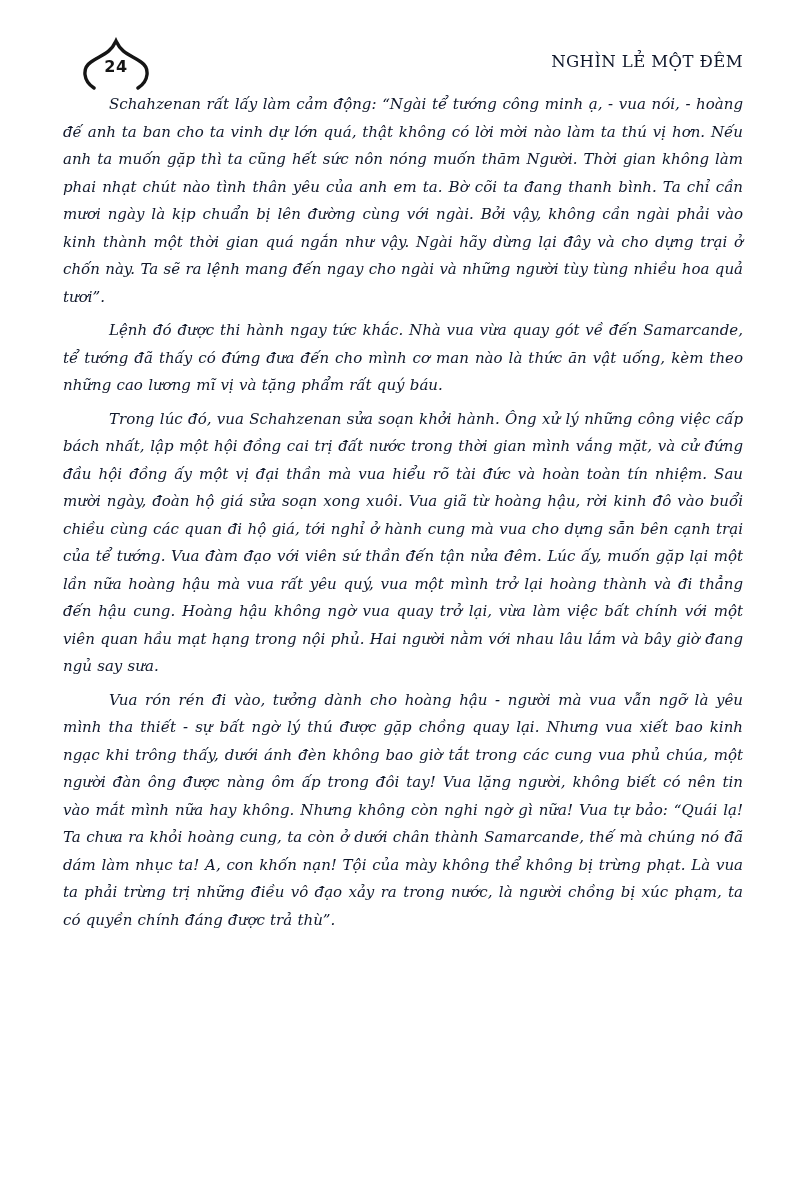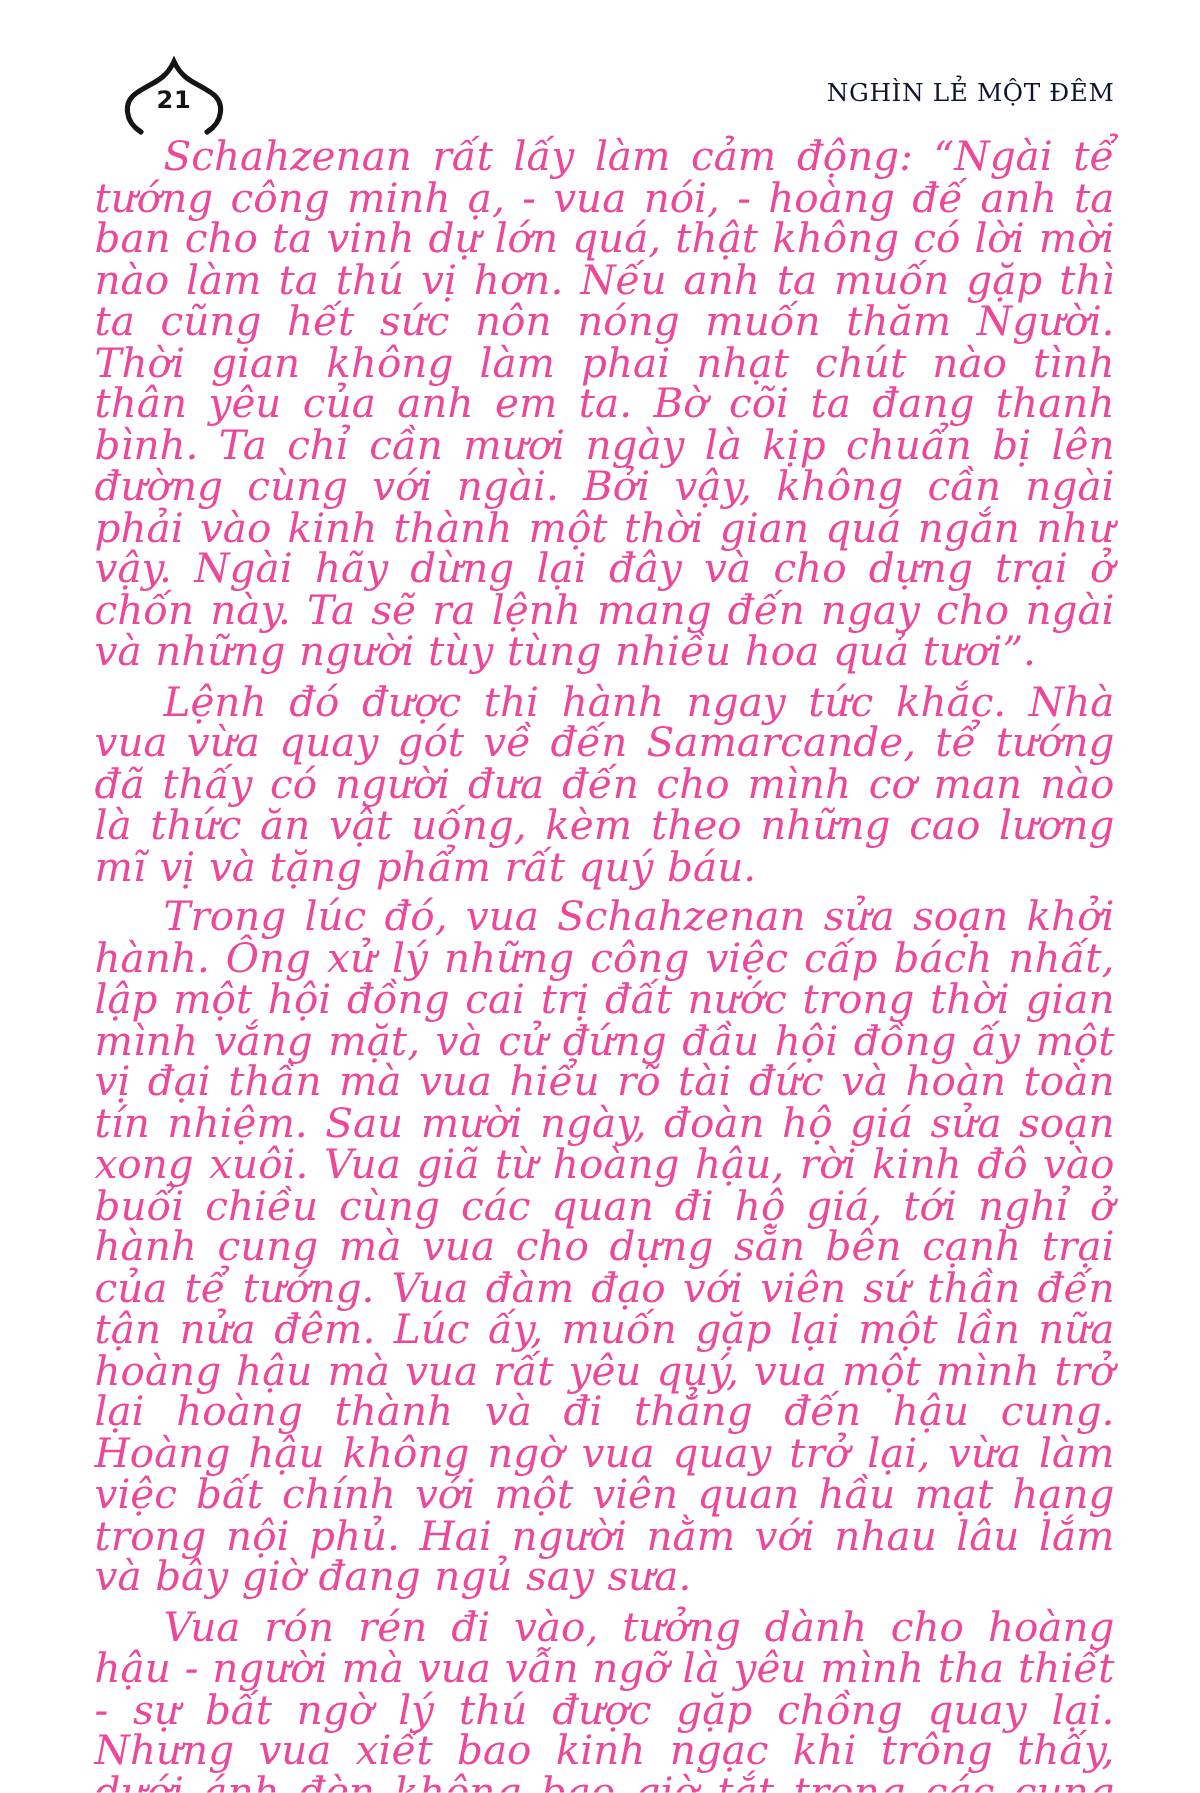--- a/index.html
+++ b/index.html
@@ -60,45 +60,45 @@
   }
   .text-block {
     position: absolute;
     top: 91px;
     left: 63px;
     width: 680px;
   }
   .text-block p {
     margin: 0 0 6px 0;
     font-style: italic;
-    font-size: 27px;
+    font-size: 15px;
     line-height: 27.5px;
     text-align: justify;
     text-indent: 46px;
-    color: #ec4899;
+    color: #0f172a;
     word-spacing: 0.5px;
   }
 </style>
 </head>
 <body style="background: rgb(255, 255, 255); color: rgb(24, 24, 24);">
 
 <div class="page">
 
   <div class="page-header">
 
     <div class="badge">
       <svg width="74" height="56" viewBox="0 0 74 56">
         <path d="M 15,51 C 4,44 3,31 12,25 C 22,18 31,17 37,4 C 43,17 52,18 62,25 C 71,31 70,44 59,51" fill="none" stroke="#151515" stroke-width="3.4" stroke-linecap="round"></path>
       </svg>
-      <span class="badge-number">21</span>
+      <span class="badge-number">24</span>
     </div>
 
     <div class="header-title">NGHÌN LẺ MỘT ĐÊM</div>
   </div>
 
   <div class="text-block">
     <p>Schahzenan rất lấy làm cảm động: “Ngài tể tướng công minh ạ, - vua nói, - hoàng đế anh ta ban cho ta vinh dự lớn quá, thật không có lời mời nào làm ta thú vị hơn. Nếu anh ta muốn gặp thì ta cũng hết sức nôn nóng muốn thăm Người. Thời gian không làm phai nhạt chút nào tình thân yêu của anh em ta. Bờ cõi ta đang thanh bình. Ta chỉ cần mươi ngày là kịp chuẩn bị lên đường cùng với ngài. Bởi vậy, không cần ngài phải vào kinh thành một thời gian quá ngắn như vậy. Ngài hãy dừng lại đây và cho dựng trại ở chốn này. Ta sẽ ra lệnh mang đến ngay cho ngài và những người tùy tùng nhiều hoa quả tươi”.</p>
-    <p>Lệnh đó được thi hành ngay tức khắc. Nhà vua vừa quay gót về đến Samarcande, tể tướng đã thấy có người đưa đến cho mình cơ man nào là thức ăn vật uống, kèm theo những cao lương mĩ vị và tặng phẩm rất quý báu.</p>
+    <p>Lệnh đó được thi hành ngay tức khắc. Nhà vua vừa quay gót về đến Samarcande, tể tướng đã thấy có đứng đưa đến cho mình cơ man nào là thức ăn vật uống, kèm theo những cao lương mĩ vị và tặng phẩm rất quý báu.</p>
     <p>Trong lúc đó, vua Schahzenan sửa soạn khởi hành. Ông xử lý những công việc cấp bách nhất, lập một hội đồng cai trị đất nước trong thời gian mình vắng mặt, và cử đứng đầu hội đồng ấy một vị đại thần mà vua hiểu rõ tài đức và hoàn toàn tín nhiệm. Sau mười ngày, đoàn hộ giá sửa soạn xong xuôi. Vua giã từ hoàng hậu, rời kinh đô vào buổi chiều cùng các quan đi hộ giá, tới nghỉ ở hành cung mà vua cho dựng sẵn bên cạnh trại của tể tướng. Vua đàm đạo với viên sứ thần đến tận nửa đêm. Lúc ấy, muốn gặp lại một lần nữa hoàng hậu mà vua rất yêu quý, vua một mình trở lại hoàng thành và đi thẳng đến hậu cung. Hoàng hậu không ngờ vua quay trở lại, vừa làm việc bất chính với một viên quan hầu mạt hạng trong nội phủ. Hai người nằm với nhau lâu lắm và bây giờ đang ngủ say sưa.</p>
     <p>Vua rón rén đi vào, tưởng dành cho hoàng hậu - người mà vua vẫn ngỡ là yêu mình tha thiết - sự bất ngờ lý thú được gặp chồng quay lại. Nhưng vua xiết bao kinh ngạc khi trông thấy, dưới ánh đèn không bao giờ tắt trong các cung vua phủ chúa, một người đàn ông được nàng ôm ấp trong đôi tay! Vua lặng người, không biết có nên tin vào mắt mình nữa hay không. Nhưng không còn nghi ngờ gì nữa! Vua tự bảo: “Quái lạ! Ta chưa ra khỏi hoàng cung, ta còn ở dưới chân thành Samarcande, thế mà chúng nó đã dám làm nhục ta! A, con khốn nạn! Tội của mày không thể không bị trừng phạt. Là vua ta phải trừng trị những điều vô đạo xảy ra trong nước, là người chồng bị xúc phạm, ta có quyền chính đáng được trả thù”.</p>
   </div>
 
 </div>
 
 </body></html>

